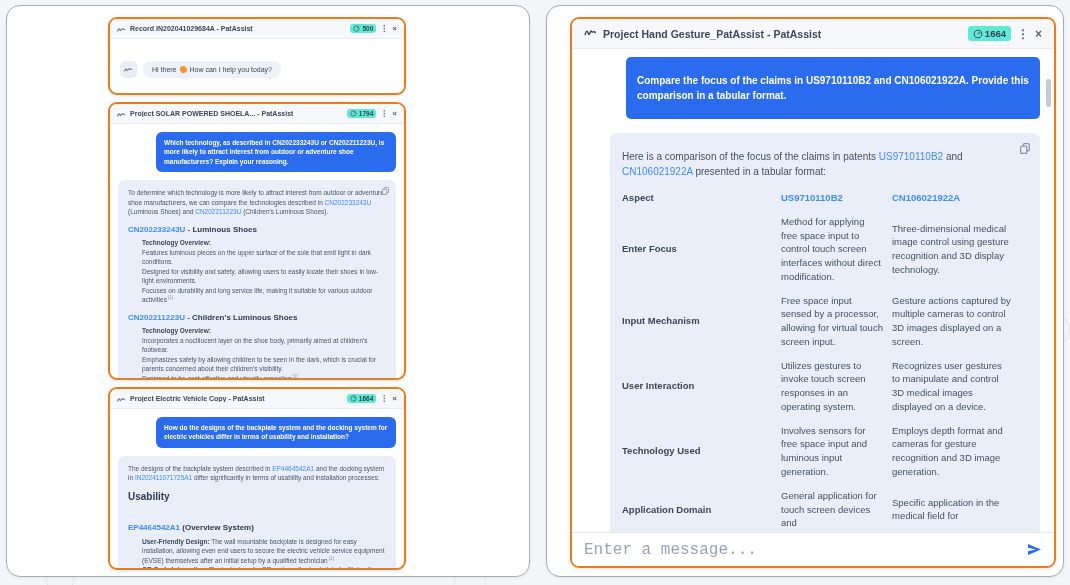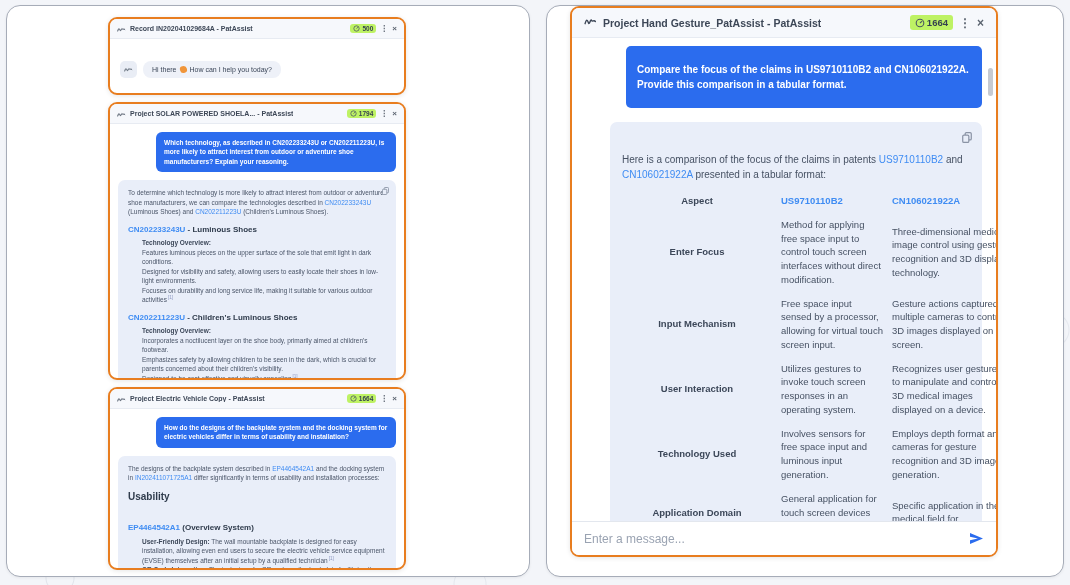--- a/index.html
+++ b/index.html
@@ -20,51 +20,51 @@
   #left-panel  { left:6px;  top:5px; width:524px; height:572px; }
   #right-panel { left:546px; top:5px; width:518px; height:572px; }
 
   .chat-window {
     position:absolute; background:#fff; border:2px solid #e87d1f; border-radius:9px;
     box-shadow:0 1px 5px rgba(0,0,0,.10); display:flex; flex-direction:column; overflow:hidden;
   }
   #win1 { left:108px; top:17px;  width:298px; height:78px;  }
   #win2 { left:108px; top:102px; width:298px; height:278px; }
   #win3 { left:108px; top:387px; width:298px; height:183px; }
-  #win4 { left:570px; top:6px;  width:428px; height:551px; }
+  #win4 { left:570px; top:17px;  width:486px; height:551px; }
 
   .chat-header {
     display:flex; align-items:center; gap:4px; background:#f6f8fc;
     border-bottom:1px solid #e7ebf2; flex:none;
   }
   .win-sm .chat-header { height:20px; padding:0 7px; }
   .win-lg .chat-header { height:30px; padding:0 12px; gap:6px; }
   .chat-title { font-weight:bold; color:#3d4757; white-space:nowrap; overflow:hidden;
     text-overflow:ellipsis; flex:0 1 auto; }
   .win-sm .chat-title { font-size:7px; }
   .win-lg .chat-title { font-size:10.5px; }
   .spacer { flex:1; }
-  .badge { background:#bef264; border-radius:3px; display:flex; align-items:center; gap:2px;
+  .badge { background:#5eead4; border-radius:3px; display:flex; align-items:center; gap:2px;
     color:#35414f; font-weight:bold; }
   .win-sm .badge { font-size:6.5px; padding:1px 3px; }
   .win-lg .badge { font-size:9.5px; padding:2px 5px; }
   .icon-btn { color:#5b6470; font-weight:bold; cursor:pointer; line-height:1; }
   .win-sm .icon-btn { font-size:8px; }
   .win-lg .icon-btn { font-size:12px; }
 
   .messages { flex:1; overflow:hidden; position:relative; }
   .win-sm .messages { padding:0 8px; font-size:6.5px; line-height:1.45; color:#4a5568; }
   .win-lg .messages { padding:0 14px; font-size:10px; line-height:1.5; color:#465163; }
 
   .bubble-user { background:#2b6cee; color:#fff; border-radius:6px; font-weight:600; }
   .win-sm .bubble-user { margin:8px 0 8px 38px; padding:6px 8px; }
   .win-lg .bubble-user { margin:8px 0 0 40px; padding:16px 11px; border-radius:5px; }
   .bubble-bot { background:#e9eef9; border-radius:7px; position:relative; }
   .win-sm .bubble-bot { padding:8px 10px; }
-  .win-lg .bubble-bot { margin:14px 0 0 24px; padding:30px 12px; }
+  .win-lg .bubble-bot { margin:14px 0 0 24px; padding:16px 12px; }
 
   .link { color:#3f8cf3; cursor:pointer; }
   .cite { font-size:0.72em; color:#8c96c0; vertical-align:super; margin-left:1px; }
 
   
   .w1-body { display:flex; align-items:center; gap:6px; padding:22px 10px 10px 10px; }
   .avatar { width:17px; height:17px; border-radius:5px; background:#e9edf5;
     display:flex; align-items:center; justify-content:center; flex:none; }
   .greeting { background:#eef1f8; border-radius:8px; padding:5px 9px; font-size:7px;
     color:#3c4759; display:flex; align-items:center; gap:3px; white-space:nowrap; }
@@ -80,30 +80,30 @@
   .win-sm .lead { font-weight:bold; color:#3c4759; }
 
   .copy-btn { position:absolute; top:7px; right:7px; cursor:pointer; }
   .win-lg .copy-btn { top:10px; right:10px; }
 
   
   .trow { display:grid; grid-template-columns:150px 102px 120px; column-gap:9px;
     align-items:center; padding:5px 0; }
   .thead { padding-top:12px; align-items:start; }
   .tcell { font-size:9.5px; line-height:1.45; }
-  .aspect { font-weight:bold; color:#3c4759;text-align:center; }
+  .aspect { font-weight:bold; color:#3c4759; }
   .thcell { font-weight:bold; }
 
   .scroll-thumb { position:absolute; right:3px; top:30px; width:5px; height:28px;
     background:#c6cad2; border-radius:3px; }
 
   .input-row { flex:none; height:34px; border-top:1px solid #e3e7ee; display:flex;
     align-items:center; padding:0 12px; gap:8px; background:#fff; }
-  .msg-input { flex:1; border:none; outline:none; font-family:Liberation Sans, sans-serif;
-    font-size:12px; color:#465163; background:transparent; }
+  .msg-input { flex:1; border:none; outline:none; font-family:Liberation Mono, monospace;
+    font-size:16px; color:#465163; background:transparent; }
   .msg-input::placeholder { color:#9aa3b2; }
   .send-btn { cursor:pointer; display:flex; align-items:center; }
 </style>
 </head>
 <body>
 
 <div class="panel" id="left-panel"></div>
 <div class="panel" id="right-panel"></div>
 
 <div class="chat-window win-sm" id="win1">

